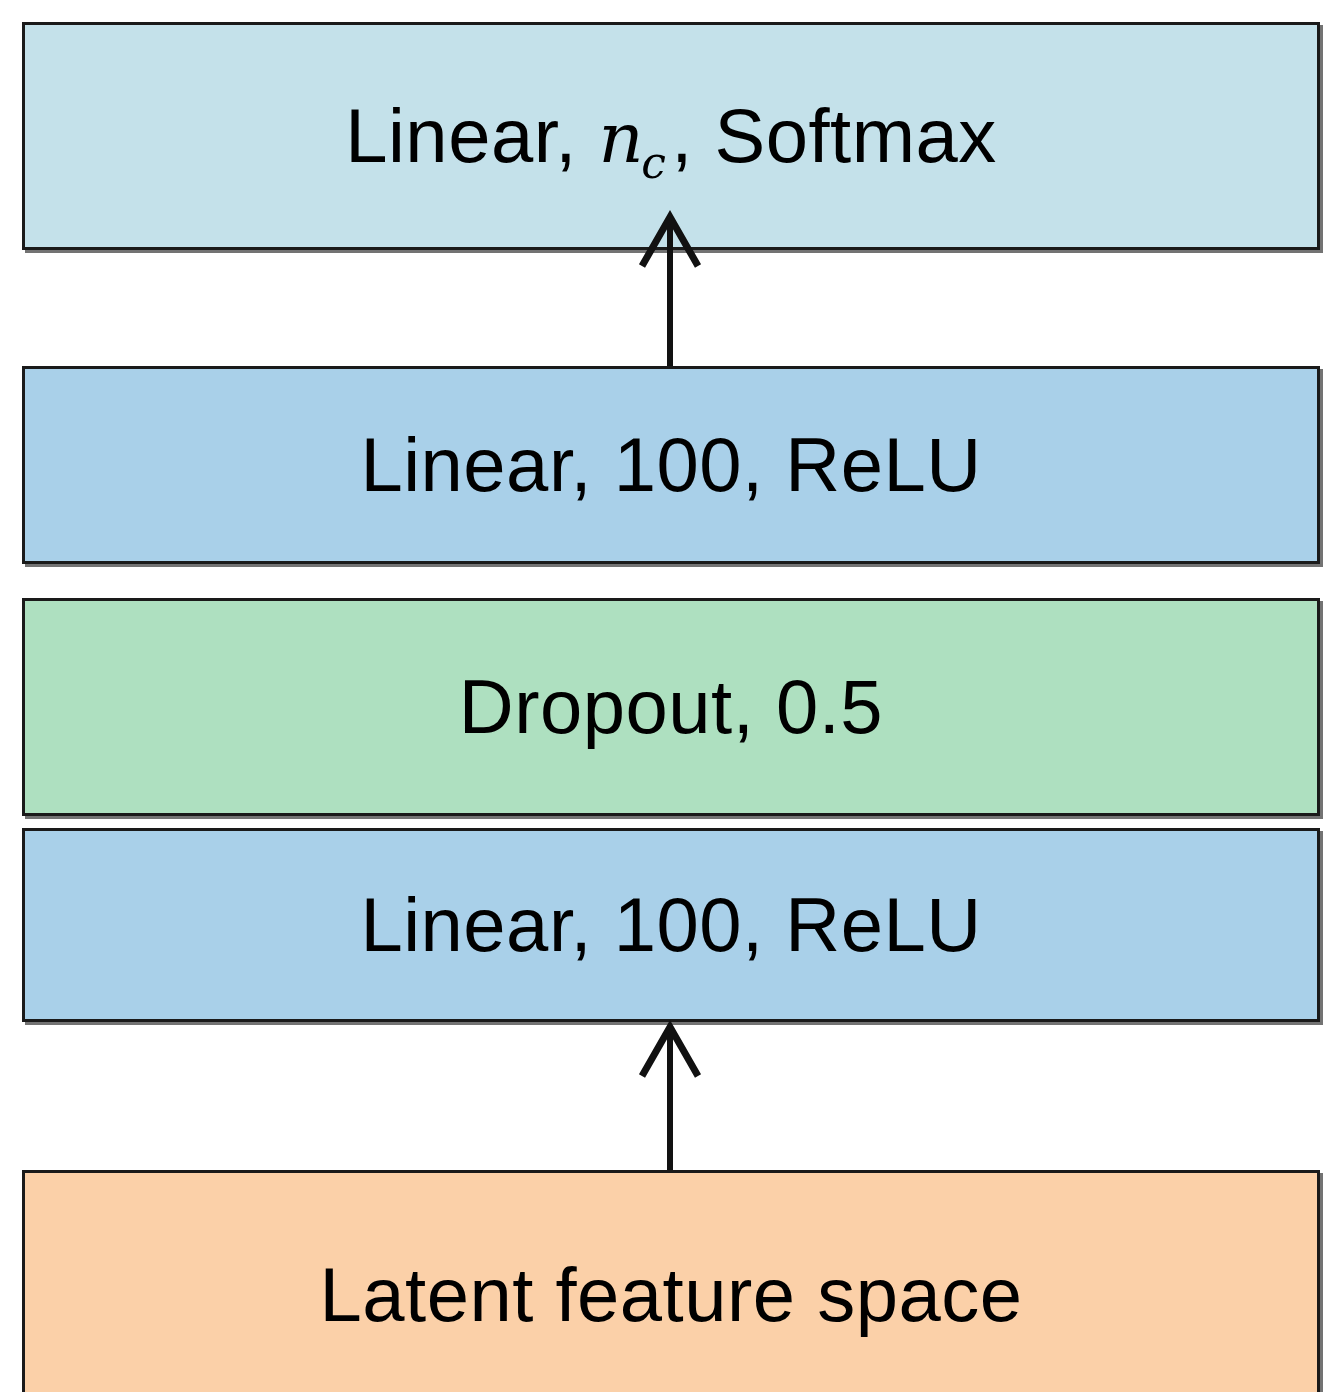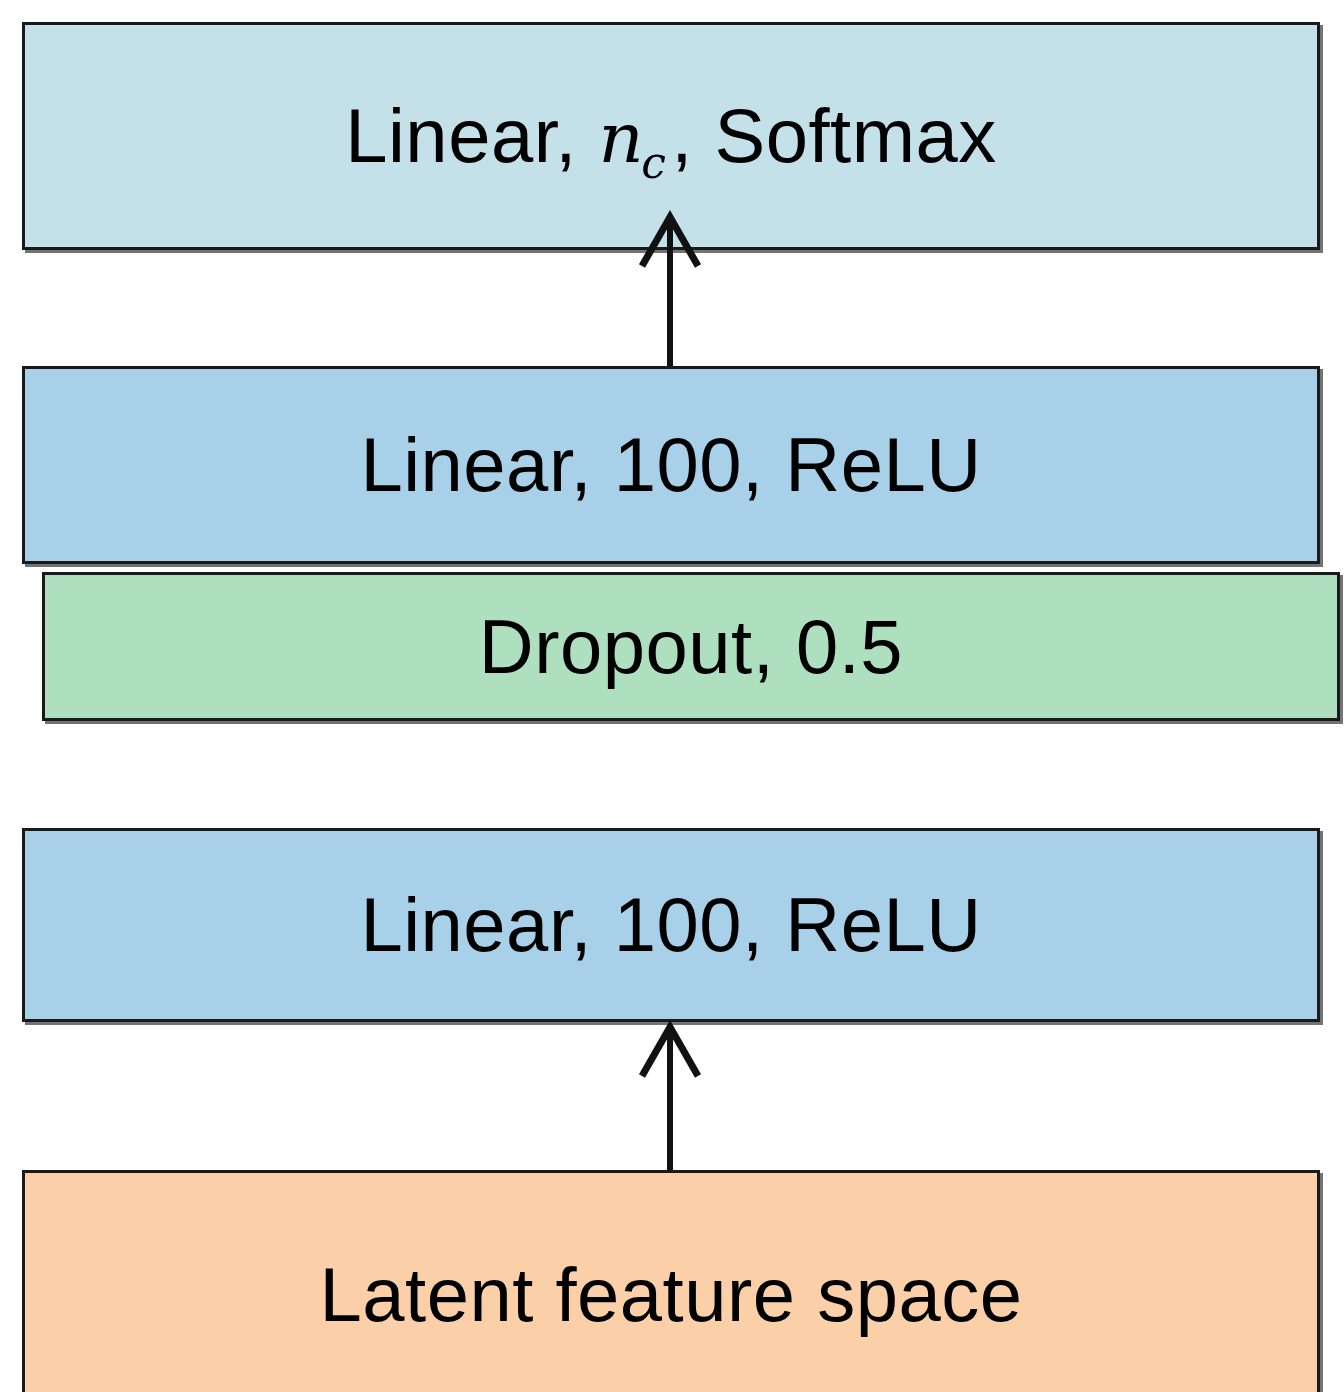--- a/index.html
+++ b/index.html
@@ -69,24 +69,23 @@
     top: 22px;
     height: 228px;            
     background: #c4e1ea;
   }
   #box-linear-top {
     top: 366px;
     height: 198px;            
     background: #a9d0e9;
   }
   #box-dropout {
-    top: 572px;
-    height: 149px;            
+    top: 598px;
+    height: 218px;            
     background: #aee0c0;
-    margin-left: 20px;
   }
   #box-linear-bottom {
     top: 828px;
     height: 194px;            
     background: #a9d0e9;
   }
   #box-latent {
     top: 1170px;
     height: 249px;            
     background: #fbd0a8;

